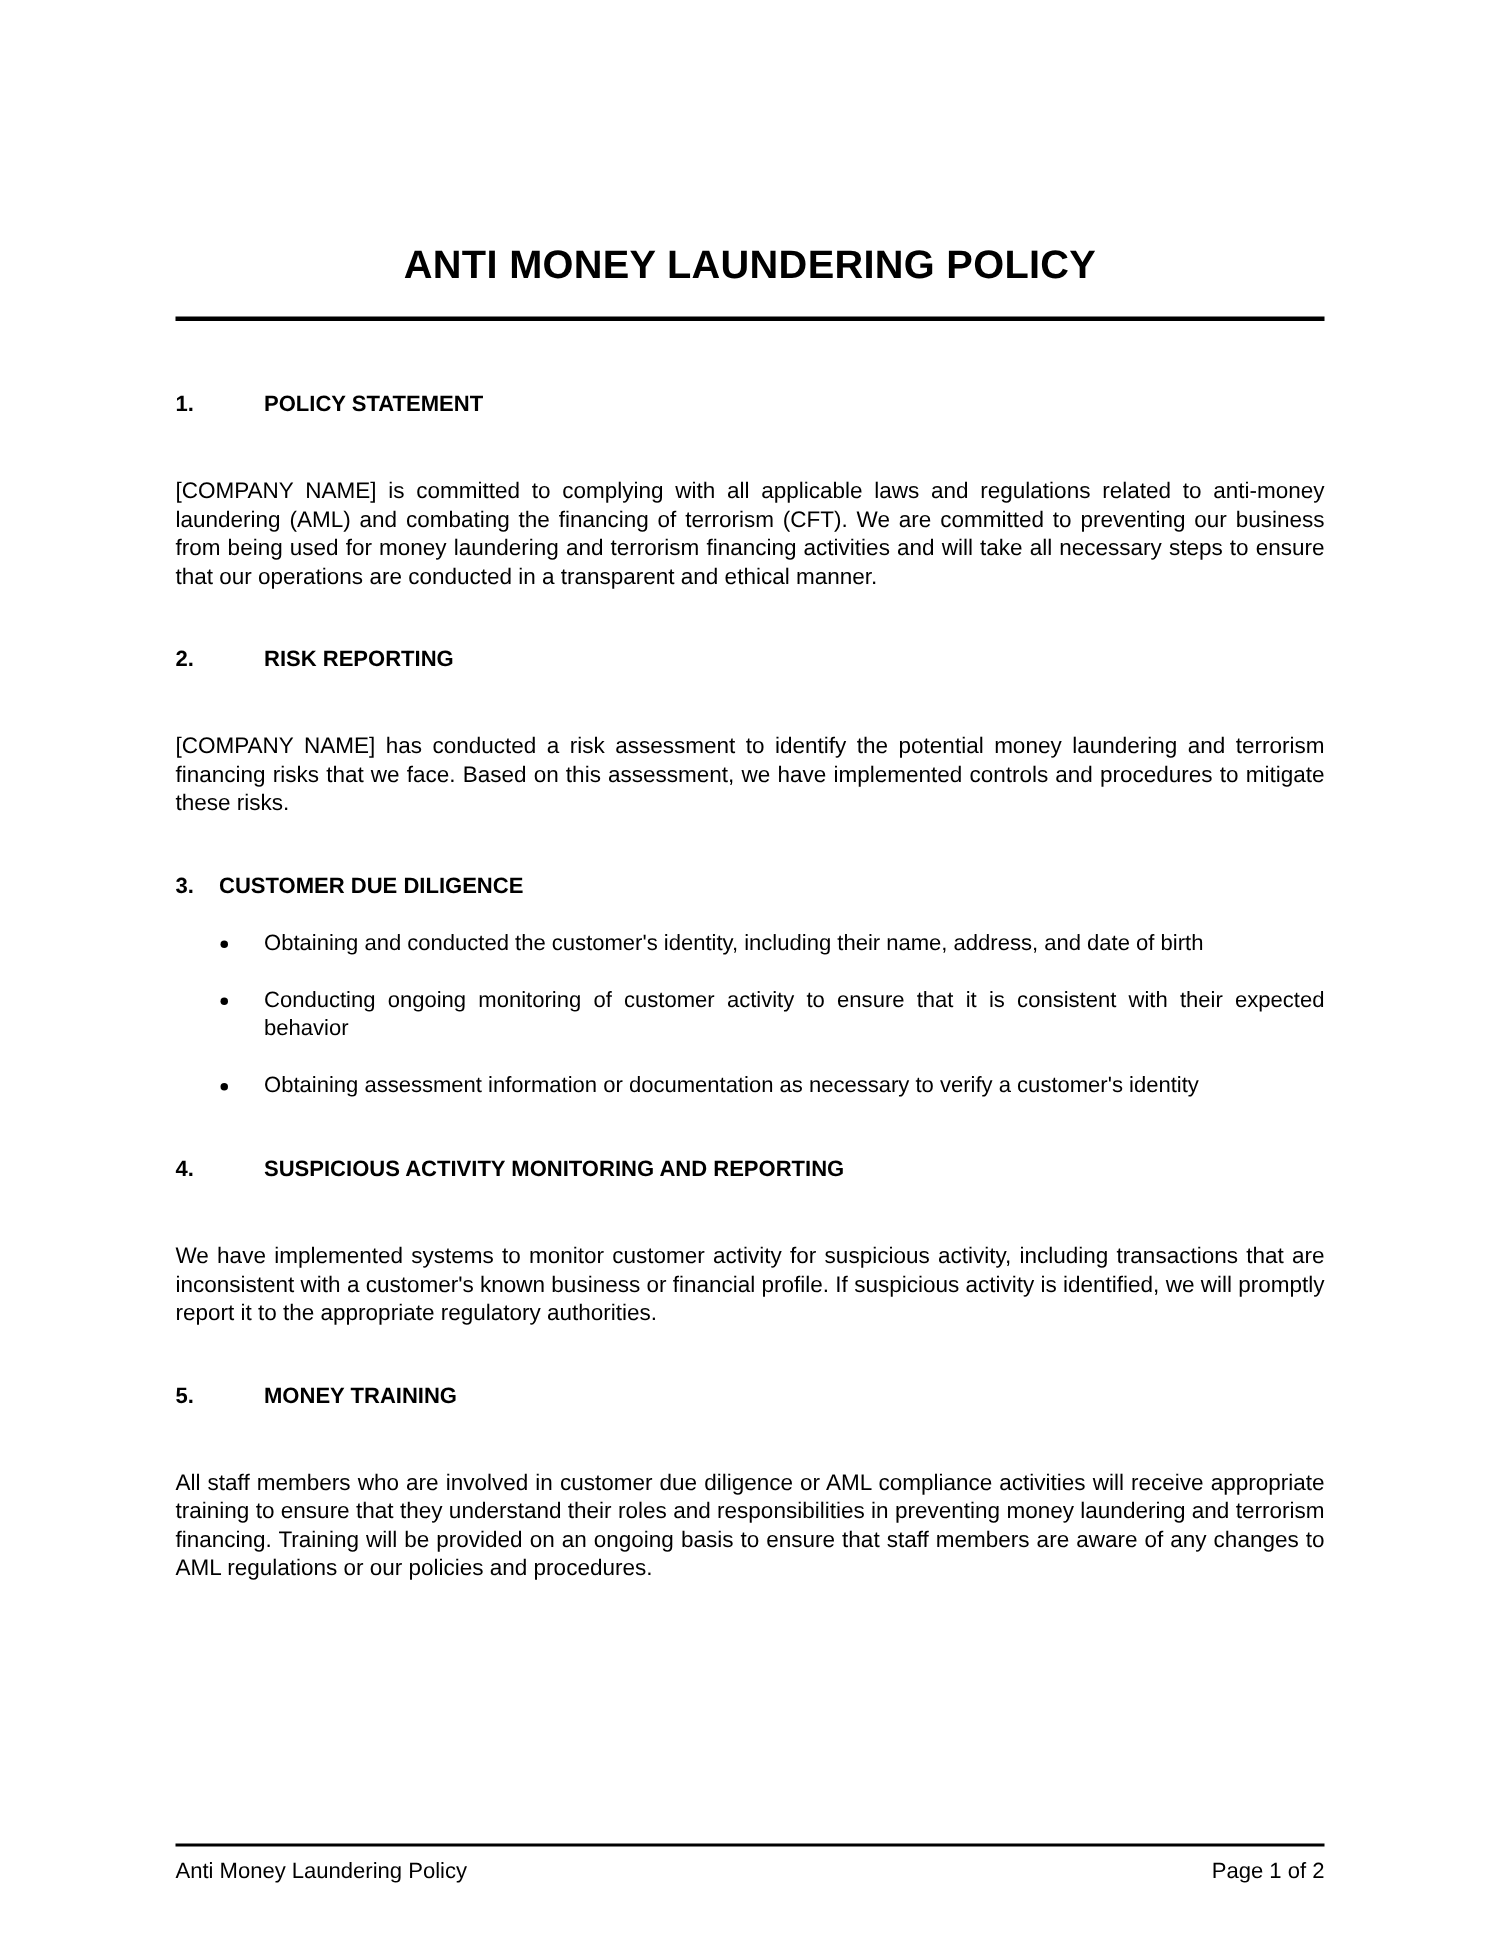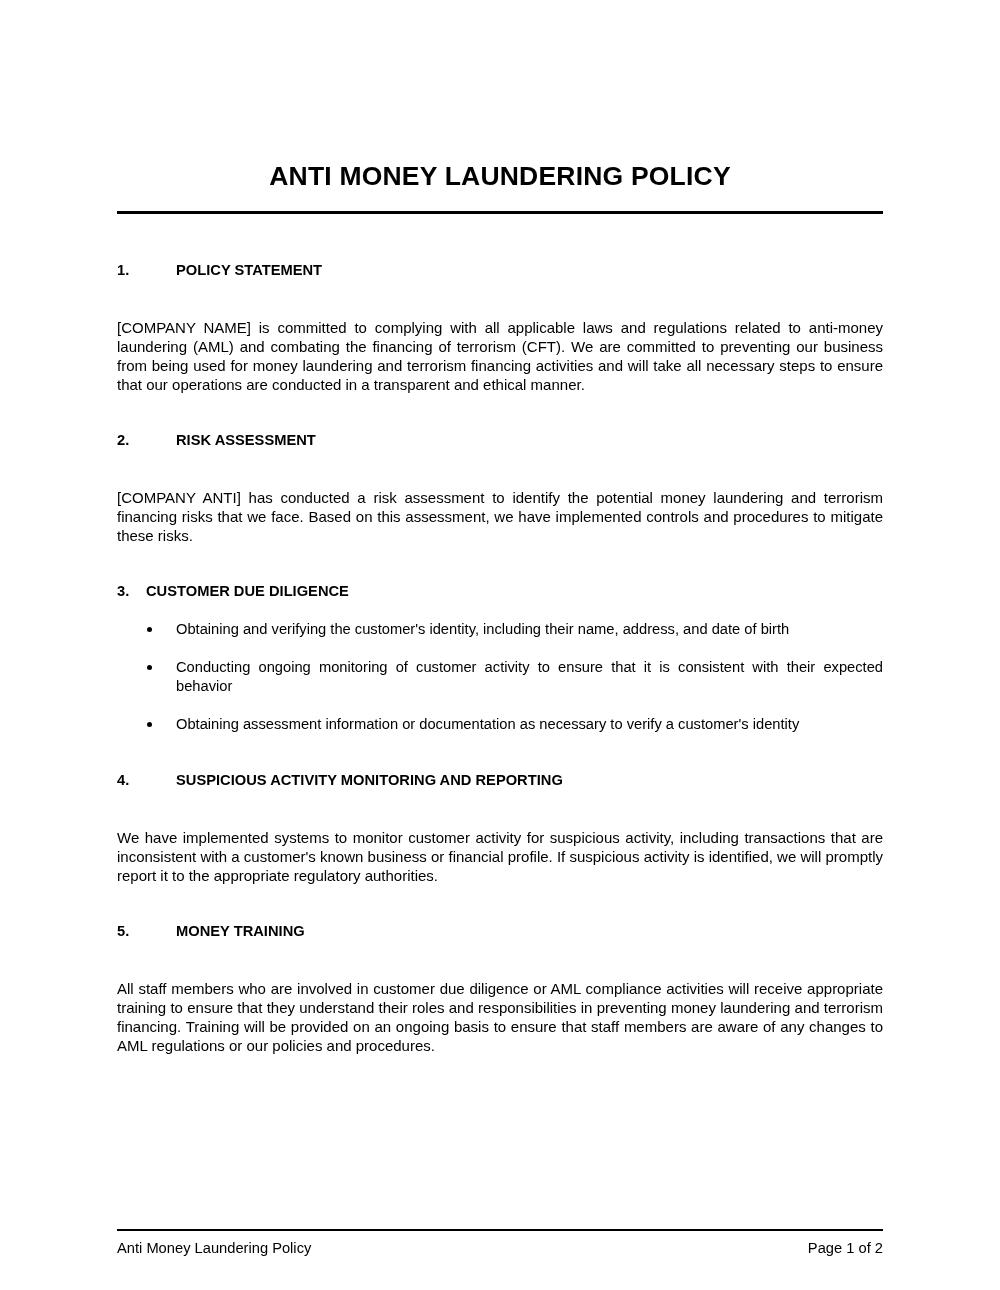--- a/index.html
+++ b/index.html
@@ -106,34 +106,34 @@
       <h2 class="sec-heading">
         <span class="sec-num num-wide">1.</span>
         <span class="sec-title">POLICY STATEMENT</span>
       </h2>
       <p class="para">[COMPANY NAME] is committed to complying with all applicable laws and regulations related to anti-money laundering (AML) and combating the financing of terrorism (CFT). We are committed to preventing our business from being used for money laundering and terrorism financing activities and will take all necessary steps to ensure that our operations are conducted in a transparent and ethical manner.</p>
     </section>
 
     <section>
       <h2 class="sec-heading">
         <span class="sec-num num-wide">2.</span>
-        <span class="sec-title">RISK ASSESSMENT</span>
+        <span class="sec-title">RISK REPORTING</span>
       </h2>
-      <p class="para">[COMPANY ANTI] has conducted a risk assessment to identify the potential money laundering and terrorism financing risks that we face. Based on this assessment, we have implemented controls and procedures to mitigate these risks.</p>
+      <p class="para">[COMPANY NAME] has conducted a risk assessment to identify the potential money laundering and terrorism financing risks that we face. Based on this assessment, we have implemented controls and procedures to mitigate these risks.</p>
     </section>
 
     <section>
       <h2 class="sec-heading">
         <span class="sec-num num-narrow">3.</span>
         <span class="sec-title">CUSTOMER DUE DILIGENCE</span>
       </h2>
       <ul class="bullets">
         <li>
           <span class="bullet-dot"></span>
-          <span>Obtaining and verifying the customer's identity, including their name, address, and date of birth</span>
+          <span>Obtaining and conducted the customer's identity, including their name, address, and date of birth</span>
         </li>
         <li>
           <span class="bullet-dot"></span>
           <span>Conducting ongoing monitoring of customer activity to ensure that it is consistent with their expected behavior</span>
         </li>
         <li>
           <span class="bullet-dot"></span>
           <span>Obtaining assessment information or documentation as necessary to verify a customer's identity</span>
         </li>
       </ul>

